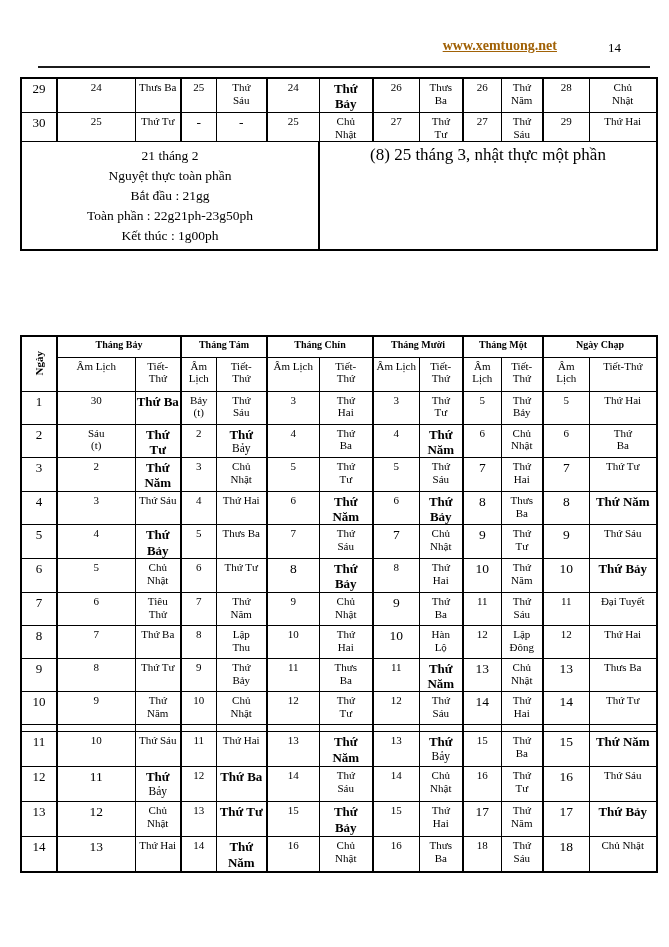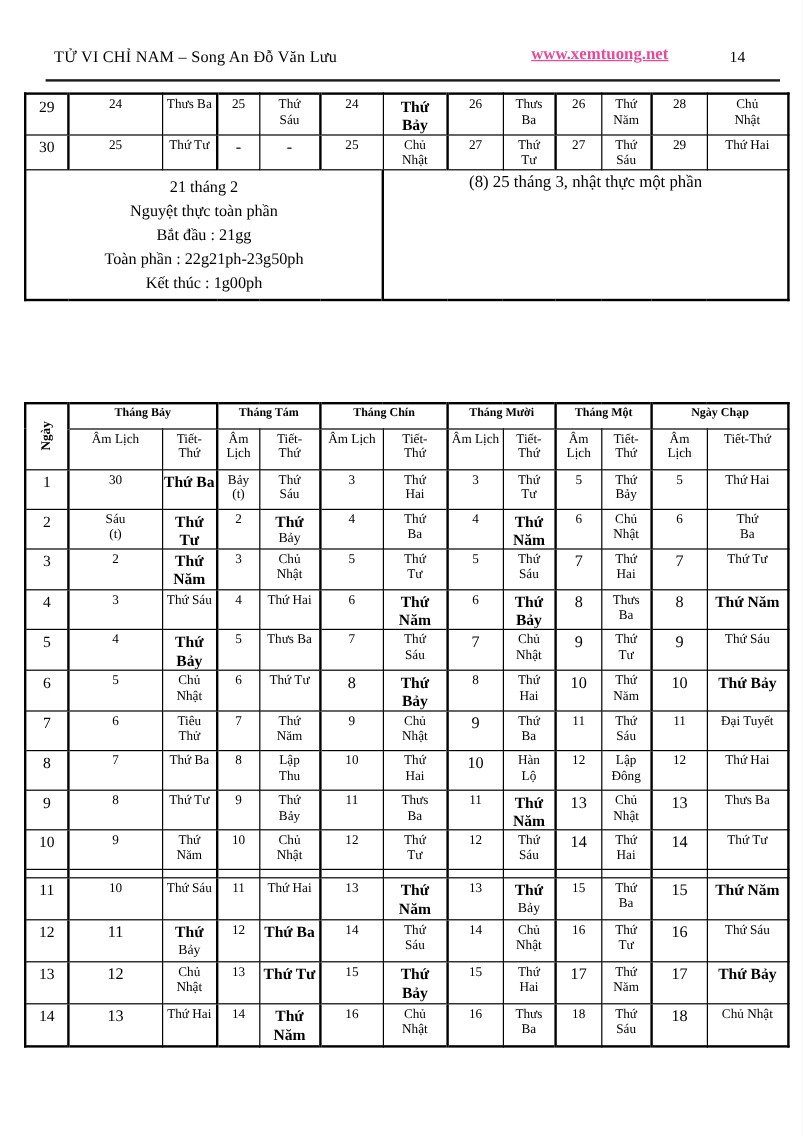--- a/index.html
+++ b/index.html
@@ -4,60 +4,59 @@
 <style>
   html,body{margin:0;padding:0;background:#e8e8e8;}
   .page{
     position:relative;width:669px;height:947px;background:#ffffff;
     font-family:"Liberation Serif","DejaVu Serif",serif;color:#000;
     overflow:hidden;margin:0 auto;
   }
   
   .hdr-title{position:absolute;left:45px;top:40px;font-size:13.5px;letter-spacing:.2px;}
   .hdr-link{position:absolute;right:112px;top:38px;font-size:14px;font-weight:bold;
-    text-decoration:underline;color:#ec4899;}
+    text-decoration:underline;color:#a16207;}
   .hdr-page{position:absolute;right:48px;top:40px;font-size:13px;}
   .hdr-rule{position:absolute;left:38px;top:66px;width:612px;border-top:2px solid #1c1c1c;}
   
   table{border-collapse:collapse;table-layout:fixed;border:2px solid #000;}
   td,th{border:1px solid #000;padding:2px 1px 0;text-align:center;vertical-align:top;
     font-size:11px;line-height:1.18;font-weight:normal;overflow:hidden;white-space:normal;}
   td.gb,th.gb{border-left-width:2px;}
   td.daycol{font-size:13px;}
   .lg{font-size:13.5px;}
   .bld{font-size:13px;font-weight:bold;}
   .bw{font-size:11.5px;}
   .bw b{font-size:13px;}
   
   .toptable{position:absolute;left:20px;top:77px;width:636px;}
   .toptable tr{height:28px;}
   .toptable tr.tr3{height:30px;}
   .toptable tr.ecl{height:109px;}
   td.ecl-left{font-size:13.5px;line-height:20px;padding-top:4px;}
-  td.ecl-right{font-size:14px;padding-top:3px;border-left-width:2px;margin-top:21px;}
+  td.ecl-right{font-size:17px;padding-top:3px;border-left-width:2px;margin-top:21px;}
   
   .sec-title{position:absolute;left:88px;top:293px;font-size:18px;font-weight:bold;}
   
   .maintable{position:absolute;left:20px;top:335px;width:636px;}
   .maintable thead tr.mrow{height:21px;}
   .maintable thead tr.srow{height:34px;}
   .maintable thead th.mhead{font-size:10px;font-weight:bold;line-height:1.1;}
   .maintable tbody tr{height:33px;}
   .maintable tbody tr.tall{height:35px;}
   .maintable tbody tr.spacer{height:7px;}
   th.corner{vertical-align:middle;}
   .vtext{writing-mode:vertical-rl;transform:rotate(180deg);font-weight:bold;
     font-size:11px;display:inline-block;line-height:1;}
 </style>
 </head>
 <body>
 
 <div class="page">
 
-  <div class="hdr-title">TỬ VI CHỈ NAM – Song An Đỗ Văn Lưu</div>
   <div class="hdr-link">www.xemtuong.net</div>
   <div class="hdr-page">14</div>
   <div class="hdr-rule"></div>
 
   <table class="toptable">
     <colgroup>
       <col style="width:36px">
         <col style="width:78px">
         <col style="width:46px">
       <col style="width:35px">

